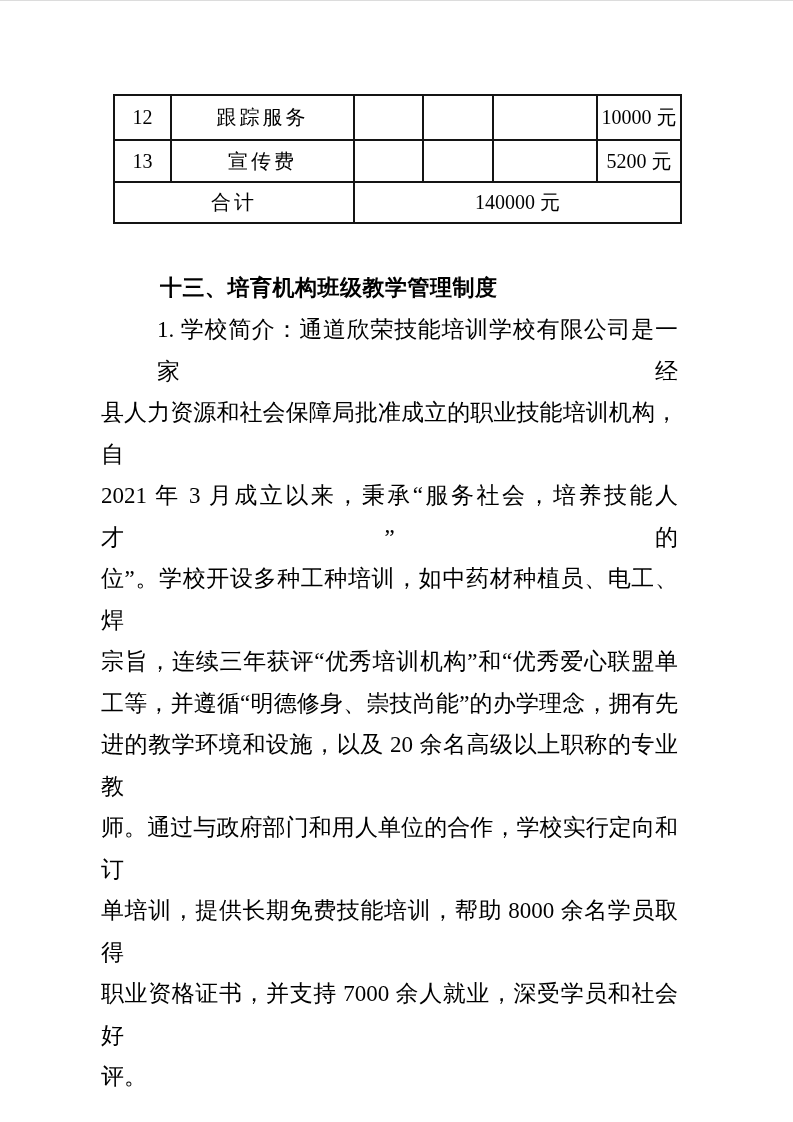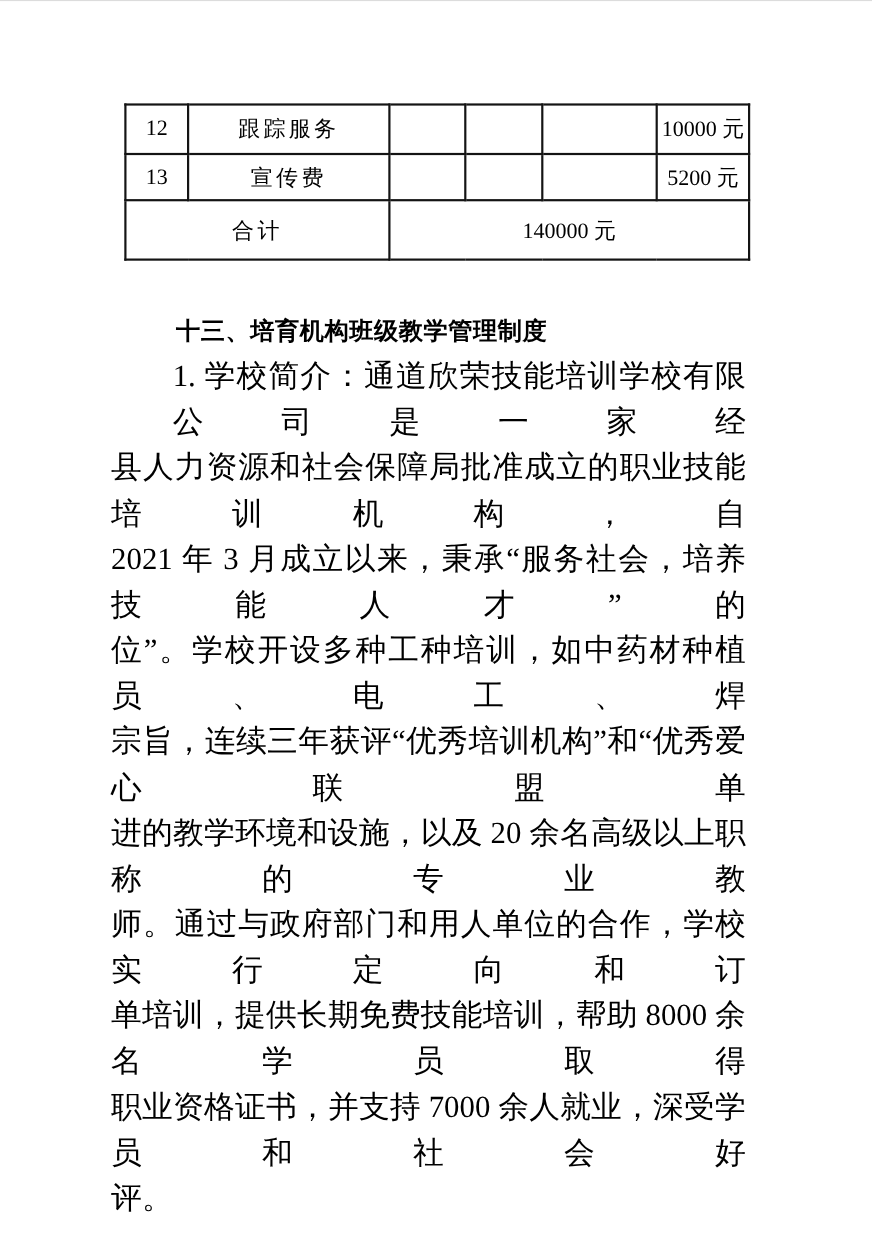--- a/index.html
+++ b/index.html
@@ -30,32 +30,32 @@
   table.budget td {
     border: 2px solid #141414;
     text-align: center;
     vertical-align: middle;
     font-size: 20px;
     padding: 0;
     overflow: hidden;
   }
   tr.r1 td { height: 45px; }
   tr.r2 td { height: 42px; }
-  tr.r3 td { height: 54px; }
+  tr.r3 td { height: 41px; }
   .spaced { letter-spacing: 3px; }
   .heading {
     margin-top: 43px;
     padding-left: 59px;
     font-size: 22px;
     line-height: 42px;
     font-weight: bold;
     letter-spacing: 0.5px;
   }
   .line {
-    font-size: 28px;
+    font-size: 23px;
     line-height: 41.5px;
   }
   .just {
     text-align: justify;
     text-align-last: justify;
   }
   .indent { padding-left: 56px; }
 </style>
 </head>
 <body>
@@ -97,20 +97,21 @@
     </table>
 
     <div class="heading">十三、培育机构班级教学管理制度</div>
 
     <div>
       <div class="line just indent">1. 学校简介：通道欣荣技能培训学校有限公司是一家经</div>
       <div class="line just">县人力资源和社会保障局批准成立的职业技能培训机构，自</div>
       <div class="line just">2021 年 3 月成立以来，秉承“服务社会，培养技能人才”的</div>
       <div class="line just">位”。学校开设多种工种培训，如中药材种植员、电工、焊</div>
       <div class="line just">宗旨，连续三年获评“优秀培训机构”和“优秀爱心联盟单</div>
+      <div class="line just">工等，并遵循“明德修身、崇技尚能”的办学理念，拥有先</div>
       <div class="line just">进的教学环境和设施，以及 20 余名高级以上职称的专业教</div>
       <div class="line just">师。通过与政府部门和用人单位的合作，学校实行定向和订</div>
       <div class="line just">单培训，提供长期免费技能培训，帮助 8000 余名学员取得</div>
       <div class="line just">职业资格证书，并支持 7000 余人就业，深受学员和社会好</div>
       <div class="line">评。</div>
     </div>
 
 
   </div>
 </div>

